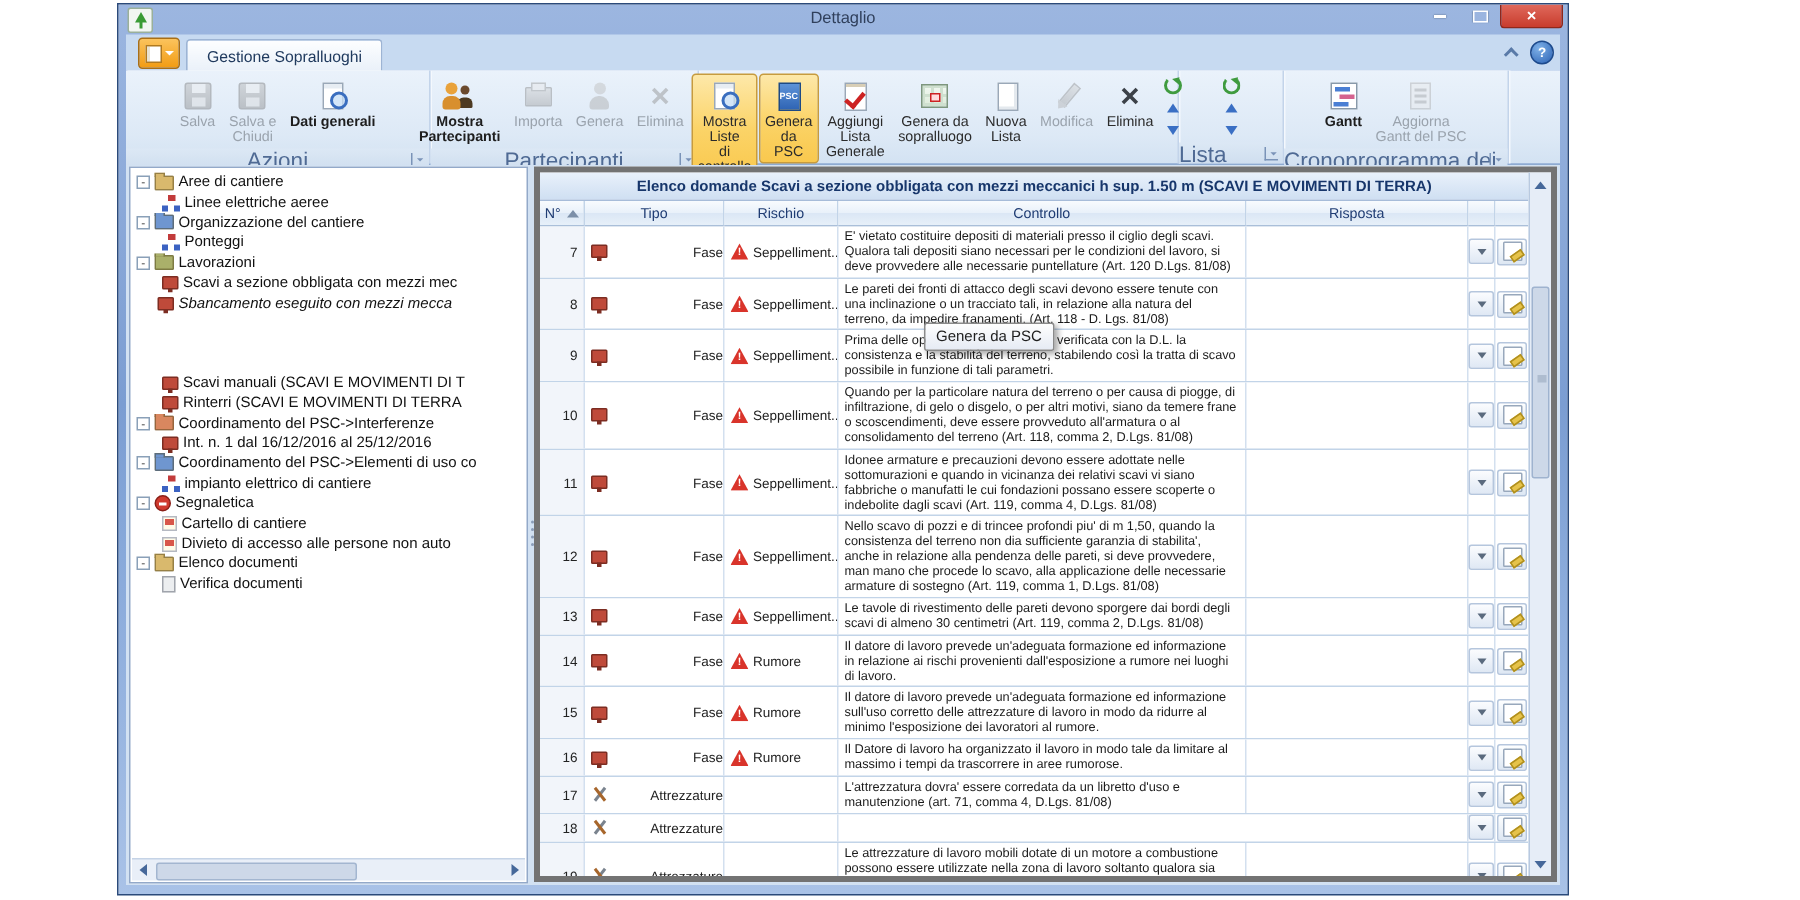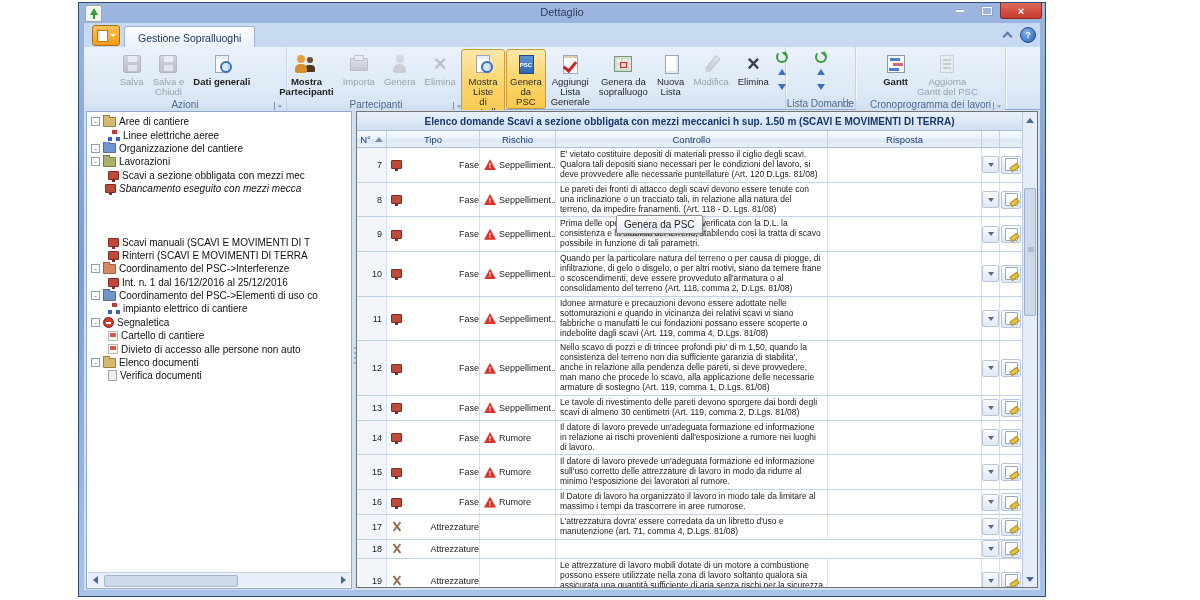--- a/index.html
+++ b/index.html
@@ -34,22 +34,22 @@
   .chev{width:10px;height:8px;position:relative;}
   .chev::after{content:"";position:absolute;left:2px;top:2px;width:5px;height:5px;border-left:2px solid #5a7aa8;border-top:2px solid #5a7aa8;transform:rotate(45deg);}
   .help{width:14px;height:14px;border-radius:50%;background:radial-gradient(circle at 35% 30%,#7fb1e8,#2b62b4);border:1px solid #1d4a8c;
     color:#fff;font-size:9px;font-weight:bold;display:flex;align-items:center;justify-content:center;}
 
   
   .ribbon{position:absolute;left:5px;right:5px;top:44px;height:62px;background:linear-gradient(#eaf2fb,#dde9f6 70%,#d3e2f2);
     border-bottom:1px solid #8fabd1;display:flex;}
   .grp{position:relative;height:100%;box-sizing:border-box;border-right:1px solid #c3d4ea;box-shadow:1px 0 0 #f4f8fd;flex:none;display:flex;flex-direction:column;}
   .grp-body{flex:1;display:flex;align-items:flex-start;justify-content:center;gap:1px;padding:2px 3px 0 3px;}
-  .grp-label{height:14px;display:flex;align-items:flex-end;justify-content:center;position:relative;
-    font-size:10px;color:#4f6a94;background:linear-gradient(#dce8f5,#cfdeef);}
+  .grp-label{height:14px;display:flex;align-items:flex-start;justify-content:center;position:relative;
+    font-size:15px;color:#4f6a94;background:linear-gradient(#dce8f5,#cfdeef);}
   .launcher{position:absolute;right:3px;top:3px;width:8px;height:8px;border-left:1px solid #7a93b8;border-bottom:1px solid #7a93b8;}
   .launcher::after{content:"";position:absolute;right:1px;top:1px;width:0;height:0;border-top:3px solid transparent;border-left:3px solid transparent;border-right:3px solid #7a93b8;transform:rotate(45deg);}
   .rbtn{display:flex;flex-direction:column;align-items:center;padding:2px 3px 1px 3px;border-radius:3px;border:1px solid transparent;}
   .rbtn .rlbl{font-size:9.5px;line-height:10px;color:#2b2b2b;text-align:center;white-space:pre-line;margin-top:1px;}
   .rbtn.bold .rlbl{font-weight:bold;color:#1e1e1e;}
   .rbtn.disabled .rlbl{color:#9aa3ad;}
   .rbtn.disabled .ic{opacity:.45;filter:grayscale(1);}
   .rbtn.highlight{background:linear-gradient(#fde8a9,#fbd366 55%,#f9c84e);border:1px solid #c79b3e;}
   .stackcol{display:flex;flex-direction:column;gap:1px;padding-top:1px;}
   .sb{width:16px;height:14px;display:flex;align-items:center;justify-content:center;border-radius:2px;}
@@ -116,21 +116,21 @@
   .sq{width:14px;height:14px;display:flex;align-items:center;justify-content:center;flex:none;}
   .tri-l{width:0;height:0;border-top:4px solid transparent;border-bottom:4px solid transparent;border-right:5px solid #46689a;}
   .tri-r{width:0;height:0;border-top:4px solid transparent;border-bottom:4px solid transparent;border-left:5px solid #46689a;}
   .tri-u{width:0;height:0;border-left:4px solid transparent;border-right:4px solid transparent;border-bottom:5px solid #46689a;}
   .tri-d{width:0;height:0;border-left:4px solid transparent;border-right:4px solid transparent;border-top:5px solid #46689a;}
   .hsb .sq:last-of-type{position:absolute;right:0;}
   .splitter{position:absolute;left:269px;top:232px;width:4px;height:26px;display:flex;flex-direction:column;align-items:center;justify-content:center;gap:3px;}
   .splitter i{width:2px;height:2px;background:#8a9cb8;border-radius:50%;}
 
   
-  .grid{position:absolute;left:272px;top:1px;right:2px;bottom:2px;background:#fff;border:1px solid #737373;box-sizing:border-box;display:flex;}
+  .grid{position:absolute;left:272px;top:1px;right:2px;bottom:2px;background:#fff;border:4px solid #737373;box-sizing:border-box;display:flex;}
   .gmain{flex:1;display:flex;flex-direction:column;overflow:hidden;}
   .gband{height:18px;flex:none;background:linear-gradient(#e9f1fb,#cfdff2);border-bottom:1px solid #a7bcd9;
      display:flex;align-items:center;justify-content:center;font-size:10px;font-weight:bold;color:#17366b;white-space:nowrap;overflow:hidden;}
   .gcols{height:17px;flex:none;display:flex;}
   .gc{box-sizing:border-box;border-right:1px solid #c2d4e8;border-bottom:1px solid #aabfd9;
      background:linear-gradient(#f8fbfe,#e9f1fa 48%,#dbe7f5 52%,#e7f0f9);
      display:flex;align-items:center;justify-content:center;gap:4px;font-size:9.5px;color:#1f3c73;}
   .sort-up{width:0;height:0;border-left:4px solid transparent;border-right:4px solid transparent;border-bottom:5px solid #7c8fa8;}
   .gbody{flex:1;overflow:hidden;}
   .gr{display:flex;border-bottom:1px solid #c2d4e8;background:#fff;}
@@ -333,20 +333,24 @@
           </div>
           <div class="titem" style="padding-left: 21px;">
             <span class="torg"></span>
             <span>Linee elettriche aeree</span>
           </div>
           <div class="titem" style="padding-left: 4px;">
             <span class="exp">-</span>
             <span class="tfolder" style="background: rgb(111, 150, 208);"></span>
             <span>Organizzazione del cantiere</span>
           </div>
+          <div class="titem" style="padding-left: 21px;">
+            <span class="torg"></span>
+            <span>Ponteggi</span>
+          </div>
           <div class="titem" style="padding-left: 4px;">
             <span class="exp">-</span>
             <span class="tfolder" style="background: rgb(170, 176, 106);"></span>
             <span>Lavorazioni</span>
           </div>
           <div class="titem" style="padding-left: 21px;">
             <span class="tfase"></span>
             <span>Scavi a sezione obbligata con mezzi mec</span>
           </div>
           <div class="titem" style="padding-left: 18px; font-style: italic;">

